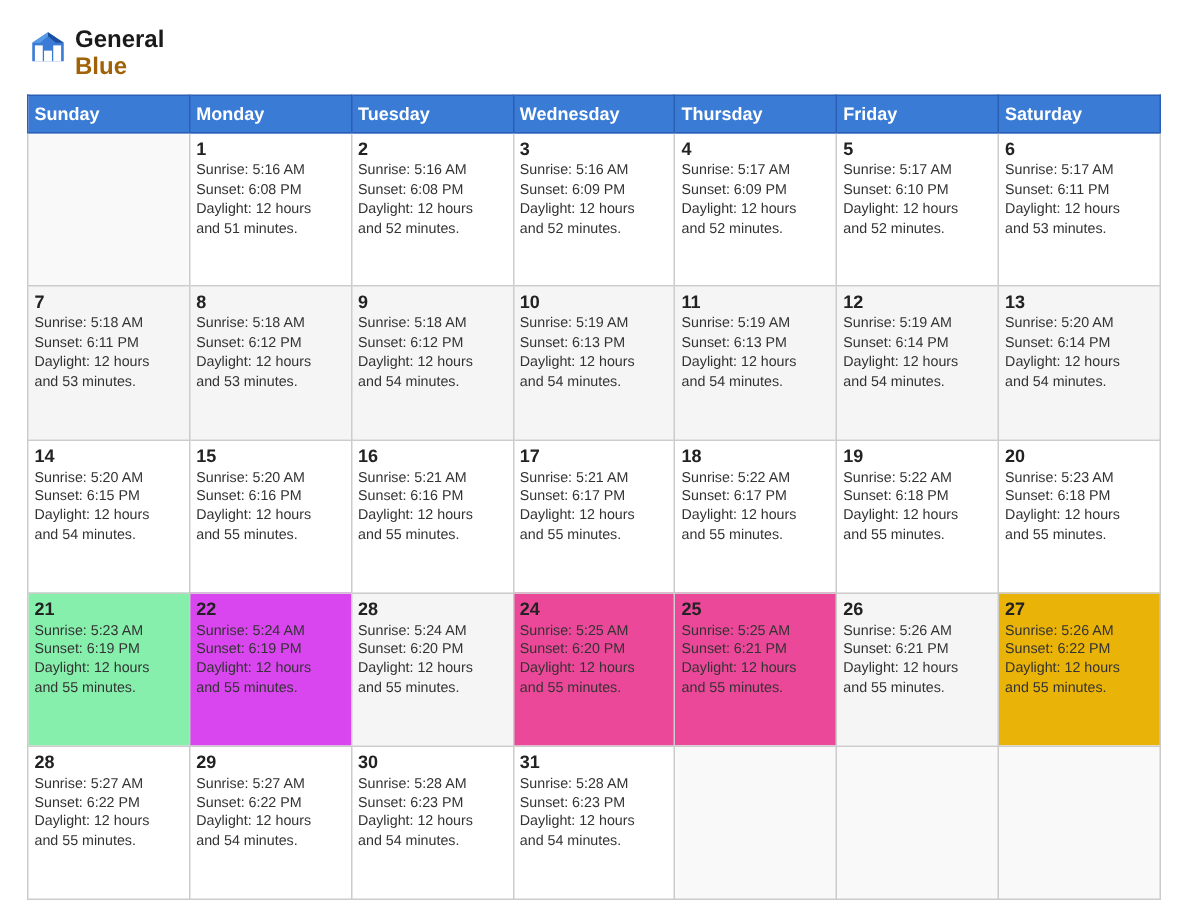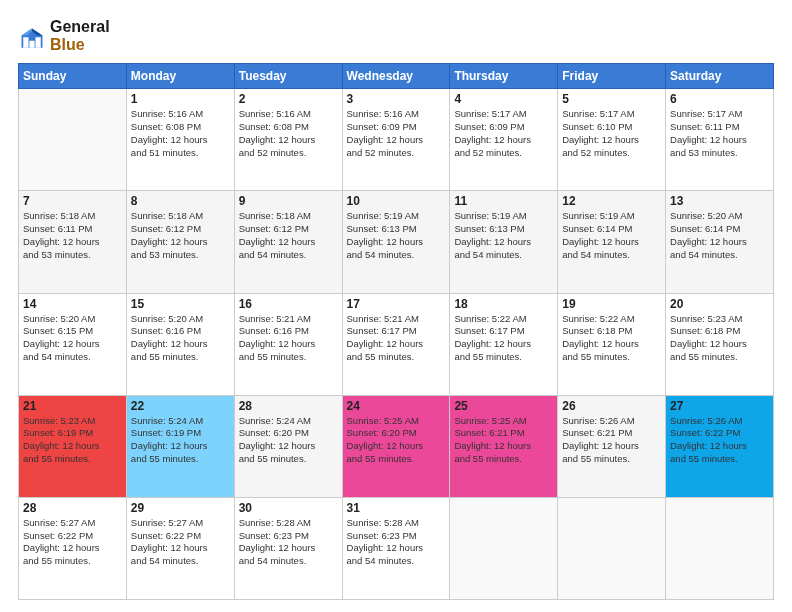--- a/index.html
+++ b/index.html
@@ -18,21 +18,21 @@
       flex-direction: column;
     }
     .header {
       display: flex;
       justify-content: space-between;
       align-items: flex-start;
       margin-bottom: 10px;
     }
     .logo {
       display: flex;
-      align-items: flex-end;
+      align-items: flex-start;
       gap: 4px;
     }
     .logo-icon {
       width: 28px;
       height: 28px;
     }
     .title-block {
       text-align: right;
     }
     .month-title {
@@ -265,28 +265,28 @@
           </td>
           <td>
             <span class="day-num">20</span>
             <div class="day-info" style="white-space: pre-line;">Sunrise: 5:23 AM
 Sunset: 6:18 PM
 Daylight: 12 hours
 and 55 minutes.</div>
           </td>
         </tr>
         <tr>
-          <td style="background: #ef4444; margin-left: 16px;">
+          <td style="background: #86efac; margin-left: 16px;">
             <span class="day-num">21</span>
             <div class="day-info" style="white-space: pre-line;">Sunrise: 5:23 AM
 Sunset: 6:19 PM
 Daylight: 12 hours
 and 55 minutes.</div>
           </td>
-          <td style="background: #7dd3fc;">
+          <td style="background: #d946ef;">
             <span class="day-num">22</span>
             <div class="day-info" style="white-space: pre-line;">Sunrise: 5:24 AM
 Sunset: 6:19 PM
 Daylight: 12 hours
 and 55 minutes.</div>
           </td>
           <td style="background: rgb(245, 245, 245);">
             <span class="day-num">28</span>
             <div class="day-info" style="white-space: pre-line;">Sunrise: 5:24 AM
 Sunset: 6:20 PM
@@ -307,21 +307,21 @@
 Daylight: 12 hours
 and 55 minutes.</div>
           </td>
           <td style="background: rgb(245, 245, 245);">
             <span class="day-num">26</span>
             <div class="day-info" style="white-space: pre-line;">Sunrise: 5:26 AM
 Sunset: 6:21 PM
 Daylight: 12 hours
 and 55 minutes.</div>
           </td>
-          <td style="background: #0ea5e9;">
+          <td style="background: #eab308;">
             <span class="day-num">27</span>
             <div class="day-info" style="white-space: pre-line;">Sunrise: 5:26 AM
 Sunset: 6:22 PM
 Daylight: 12 hours
 and 55 minutes.</div>
           </td>
         </tr>
         <tr>
           <td>
             <span class="day-num">28</span>

